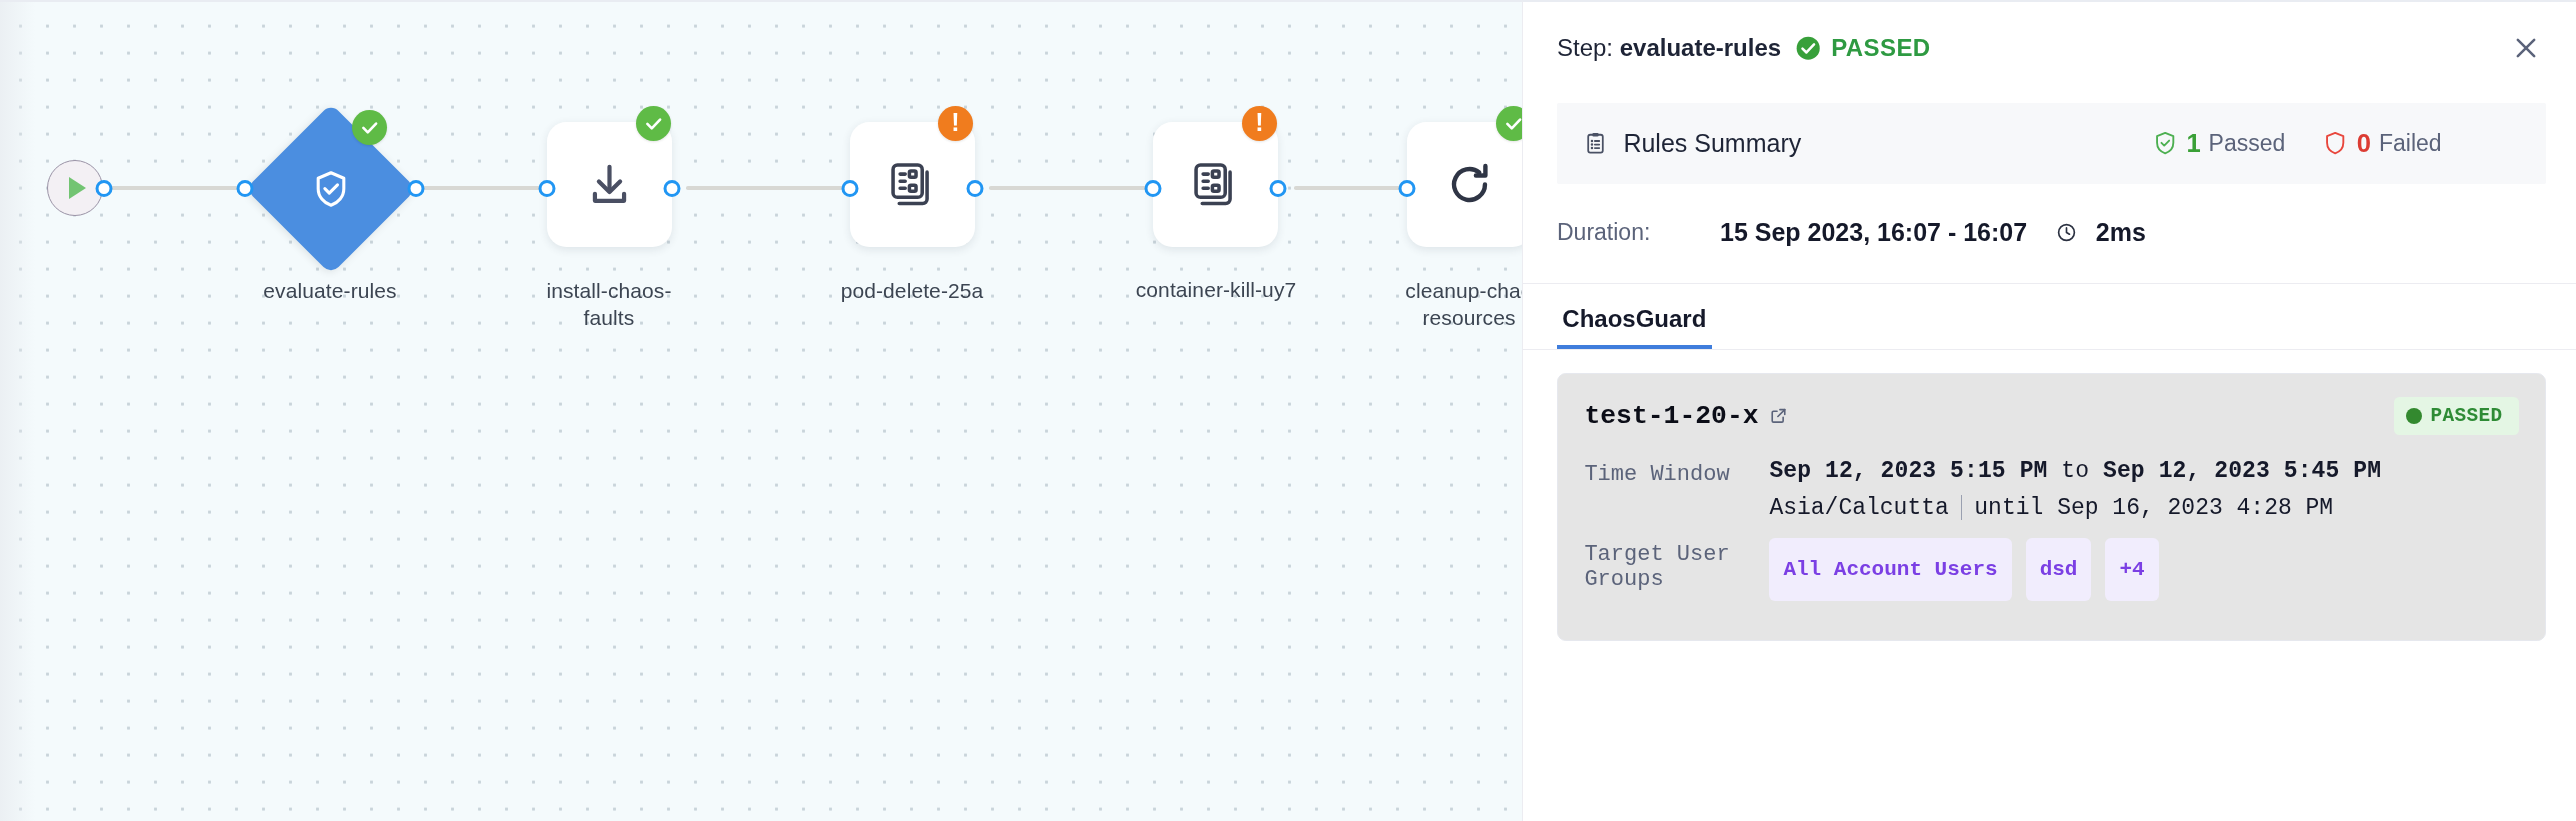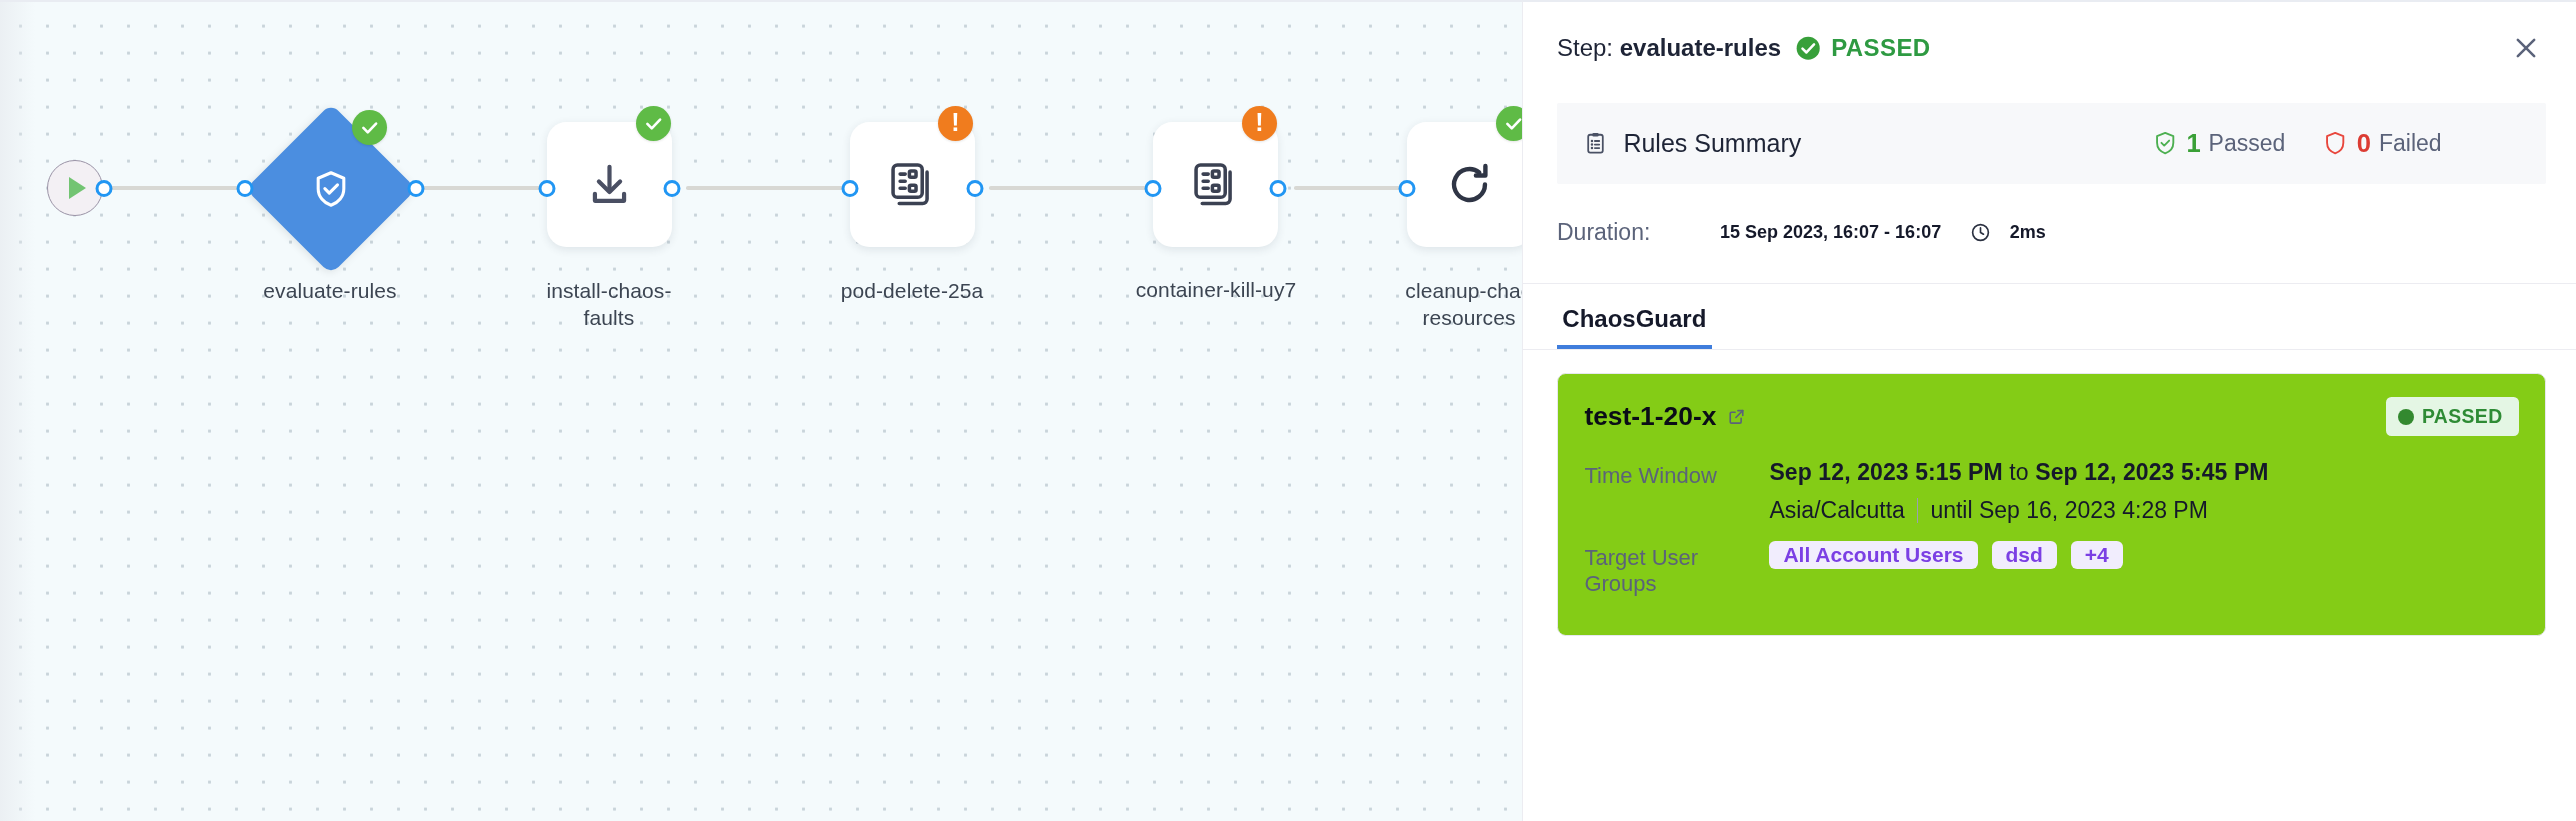--- a/index.html
+++ b/index.html
@@ -159,21 +159,21 @@
   .rs-lbl { font-size: 23px; color:#5b637a; }
 
   
   .meta { margin: 26.4px 34px 0 34px; }
   .meta-row { display:flex; align-items:center; height: 44px; }
   .meta-key {
     width: 163px; flex: 0 0 163px;
     font-size: 23px; color:#5b637a;
   }
   .meta-val {
-    font-size: 18px; color:#15192a; font-weight: 700;
+    font-size: 25px; color:#15192a; font-weight: 700;
     display:flex; align-items:center; gap: 19px;
   }
   .clock-ico { width:21px; height:21px; margin-left:9.7px; }
 
   
   .tabs {
     margin-top: 29px;
     border-top: 0.9px solid #ececf1;
     border-bottom: 0.9px solid #ececf1;
     padding-left: 34px;
@@ -186,22 +186,23 @@
     border-bottom: 4.4px solid transparent;
     cursor:pointer;
   }
   .tab.active { border-bottom-color: #3f7ddc; text-align: center; }
 
   
   .cg-card {
     margin: 23px 30px 6px 34px;
     border: 0.9px solid #e6e8ee;
     border-radius: 8.8px;
-    background:#84cc16;
+    background:#e5e5e5;
     padding: 23px 26.4px 21px 26.4px;
+    font-family: Liberation Mono, monospace;
   }
   .cg-head { display:flex; align-items:center; }
   .cg-name {
     font-size: 26.4px; font-weight: 700; color:#0b0d17;
     display:flex; align-items:center; gap: 10.6px;
   }
   .ext-ico { width: 19.4px; height: 19.4px; color:#5b637a; cursor:pointer; }
   .pill {
     margin-left:auto;
     background:#e4f6e4; color:#2e8b35;
@@ -223,21 +224,21 @@
   .cg-val .l2 {
     margin-top: 10.6px; font-weight: 400; color:#15192a;
     display:flex; align-items:center; gap: 12.3px;
   }
   .l2-sep { width:0.9px; height: 25px; background:#9aa0b0; display:inline-block; }
 
   .chips { display:flex; gap: 14px; flex-wrap: wrap; }
   .chip {
     background:#f1edfd; color:#7b3fe4;
     font-size: 21px; font-weight: 600;
-    padding: 2px 14px; border-radius: 6.2px;
+    padding: 20px 14px; border-radius: 6.2px;
     cursor:pointer;
   }
 </style>
 </head>
 <body>
 
 <div id="root">
 
   <div id="canvas">
     <div class="canvas-fade-left"></div>

